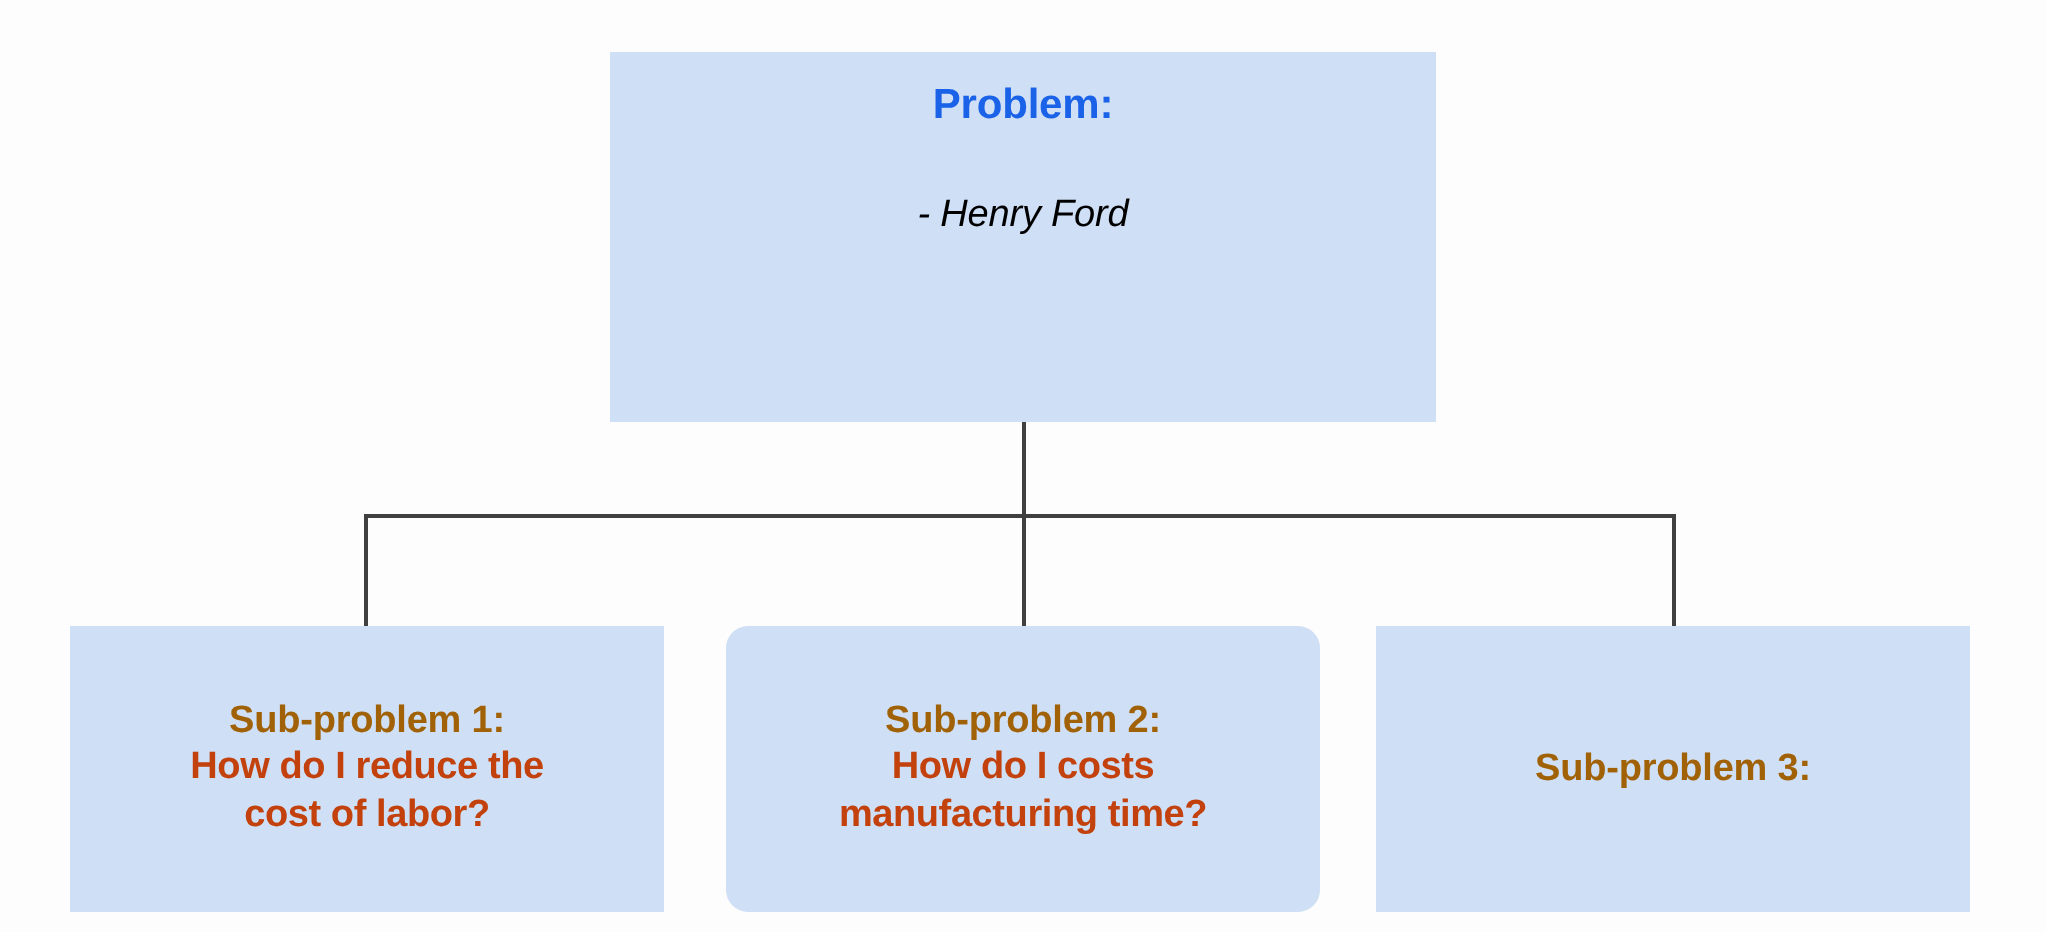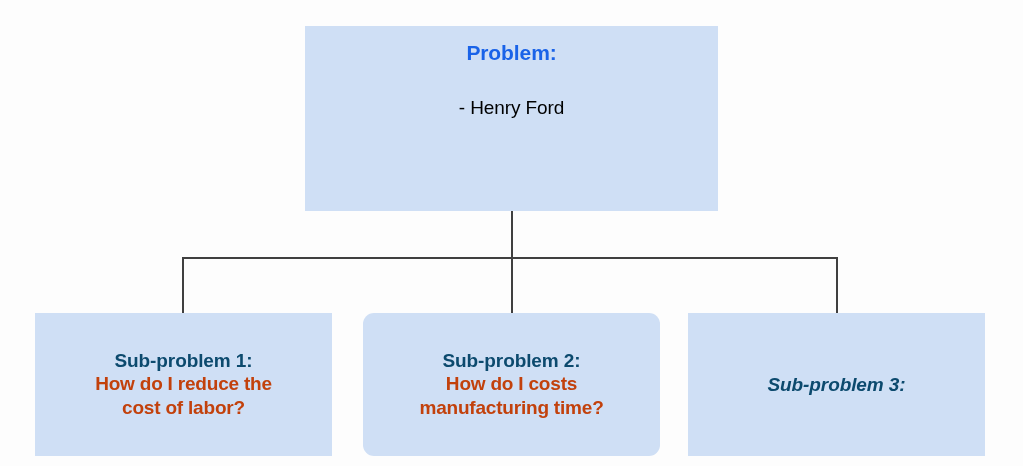--- a/index.html
+++ b/index.html
@@ -65,39 +65,40 @@
     color: #000000;
     font-weight: bold;
     font-size: 21px;
     margin-top: 28px;
     letter-spacing: -0.2px;
     max-width: 260px;
   }
   #root-node .node-attribution {
     color: #000000;
     font-weight: normal;
+    font-style: italic;
     font-size: 19px;
     margin-top: 30px;
     letter-spacing: -0.1px;
   }
 
   
   .sub-node {
     top: 313px;
     height: 143px;
     width: 297px;
     justify-content: center;
     padding: 0 12px;
   }
   #sub-node-1 { left: 35px; }
   #sub-node-2 { left: 363px; border-radius: 11px; }
-  #sub-node-3 { left: 688px; font-style: italic; }
+  #sub-node-3 { left: 688px; }
 
   .sub-node .node-heading {
-    color: #0c4a6e;
+    color: #a16207;
     font-weight: bold;
     font-size: 19px;
     letter-spacing: -0.1px;
   }
   .sub-node .node-body {
     color: #c2410c;
     font-weight: bold;
     font-size: 19px;
     letter-spacing: -0.2px;
     max-width: 185px;

